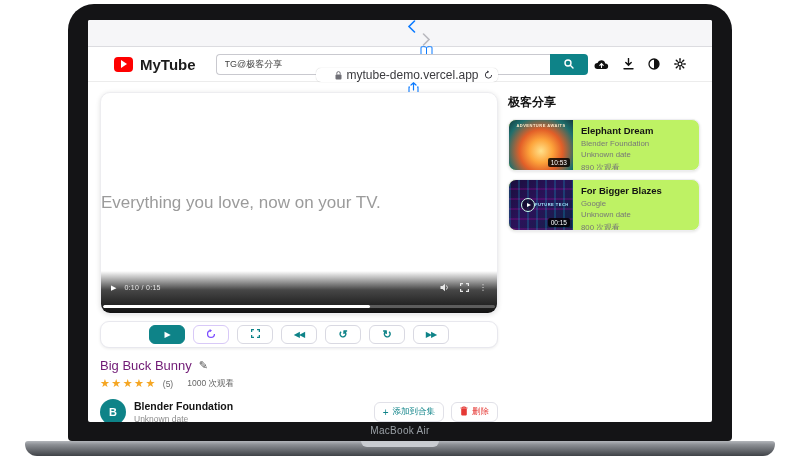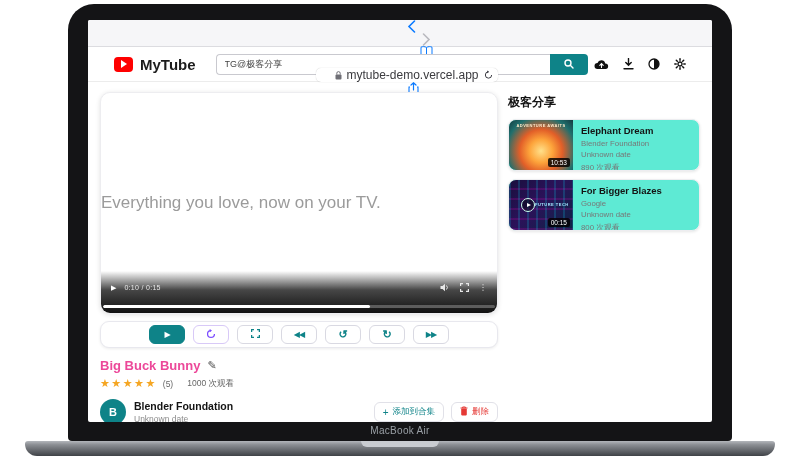--- a/index.html
+++ b/index.html
@@ -88,21 +88,21 @@
   .cbtn { min-width:36px; height:19px; border:1px solid #d9d9e2; border-radius:6px; background:#fff;
           display:flex; align-items:center; justify-content:center; color:#0e8388;
           font-size:8px; cursor:pointer; padding:0 6px; }
   .cbtn-play { background:#0e8388; border-color:#0e8388; color:#fff; }
   .cbtn-loop { color:#7c4dff; border-color:#d8c9f7; }
   .cbtn .uni { font-size:8px; letter-spacing:-1px; }
   .cbtn .uni-big { font-size:11px; font-weight:bold; letter-spacing:0; }
 
   
   .title-row { display:flex; align-items:center; margin-top:10px; gap:7px; }
-  .v-title { font-size:13px; font-weight:bold; color:#ec4899;text-align:right; }
+  .v-title { font-size:13px; font-weight:normal; color:#701a75;text-align:right; }
   .edit-ic { font-size:11px; color:#555; }
   .stars-row { display:flex; align-items:center; margin-top:4px; gap:6px; }
   .stars { color:#f5a623; font-size:11px; letter-spacing:1.5px; }
   .rating-count { font-size:8.5px; color:#666; }
   .views { font-size:8.5px; color:#666; margin-left:8px; }
 
   
   .channel-row { display:flex; align-items:center; margin-top:9px; }
   .avatar { width:26px; height:26px; border-radius:50%; background:#0e8388; color:#fff;
             font-size:11px; font-weight:bold; display:flex; align-items:center; justify-content:center; }
@@ -111,21 +111,21 @@
   .ch-date { font-size:8.5px; color:#8a8a8a; margin-top:2px; }
   .ch-actions { margin-left:auto; display:flex; gap:7px; }
   .pill-btn { height:20px; border:1px solid #e1e1e8; border-radius:6px; background:#fff;
               display:flex; align-items:center; gap:4px; padding:0 8px; font-size:8.5px; cursor:pointer; }
   .pill-add { color:#0e8388; }
   .pill-del { color:#e53935; }
   .pill-btn .plus { font-size:10px; }
 
   
   .sb-heading { font-size:12px; font-weight:bold; color:#141414; margin:2px 0 8px 0; }
-  .sb-card { display:flex; background:#5eead4; border:1px solid #ededf0; border-radius:8px;
+  .sb-card { display:flex; background:#bef264; border:1px solid #ededf0; border-radius:8px;
              box-shadow:0 1px 3px rgba(0,0,0,.10); overflow:hidden; margin-bottom:8px;
              height:52px; cursor:pointer; }
   .thumb { position:relative; width:64px; flex:none; }
   .thumb-caption { position:absolute; top:3px; left:0; right:0; text-align:center;
                    font-size:4px; color:#ffe9c9; letter-spacing:.5px; font-weight:bold; }
   .thumb-1 { background:
       radial-gradient(circle at 50% 62%, #ffe08a 0%, #fda43b 26%, #e25f28 48%, #1f6f6d 78%, #143a40 100%); }
   .thumb-2 { background:
       repeating-linear-gradient(90deg, rgba(0,229,255,.18) 0 2px, transparent 2px 9px),
       repeating-linear-gradient(0deg, rgba(255,0,200,.16) 0 2px, transparent 2px 10px),

